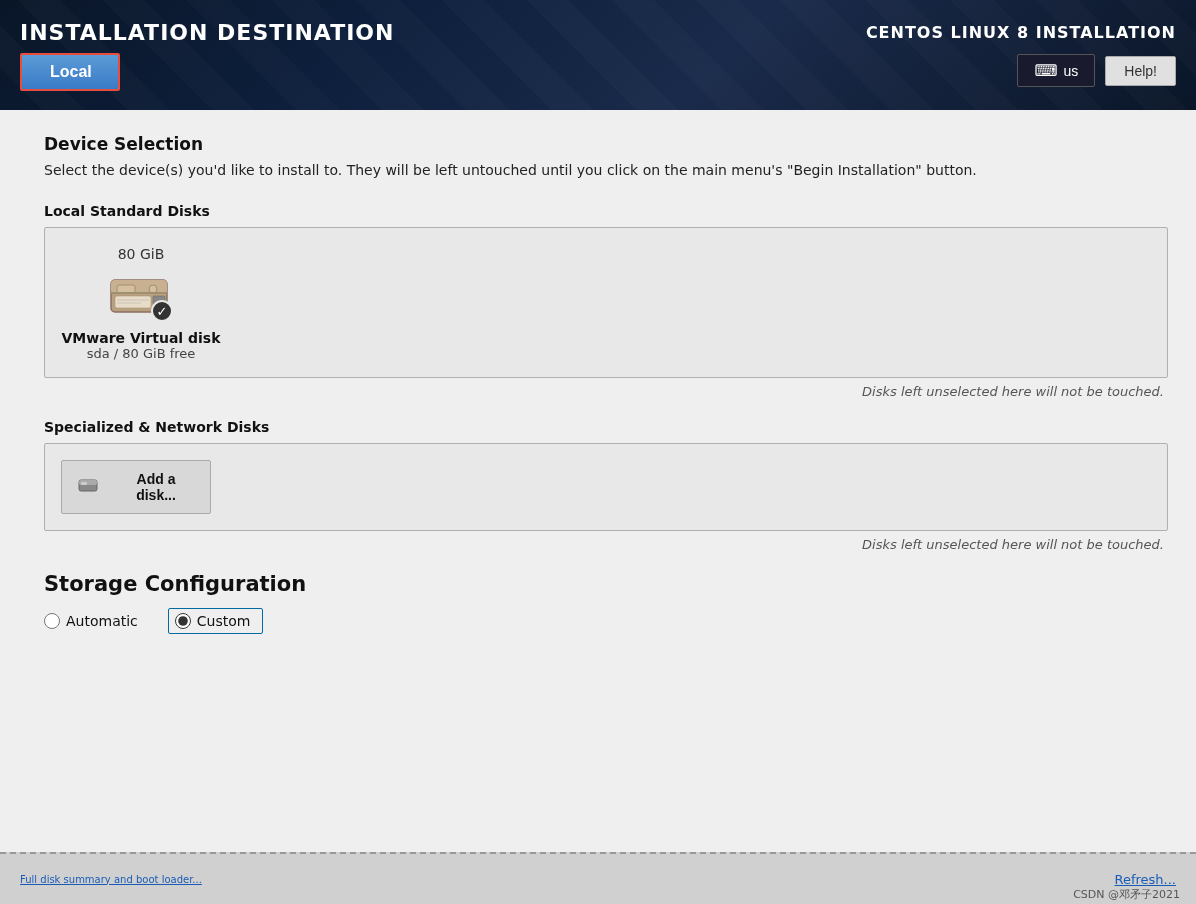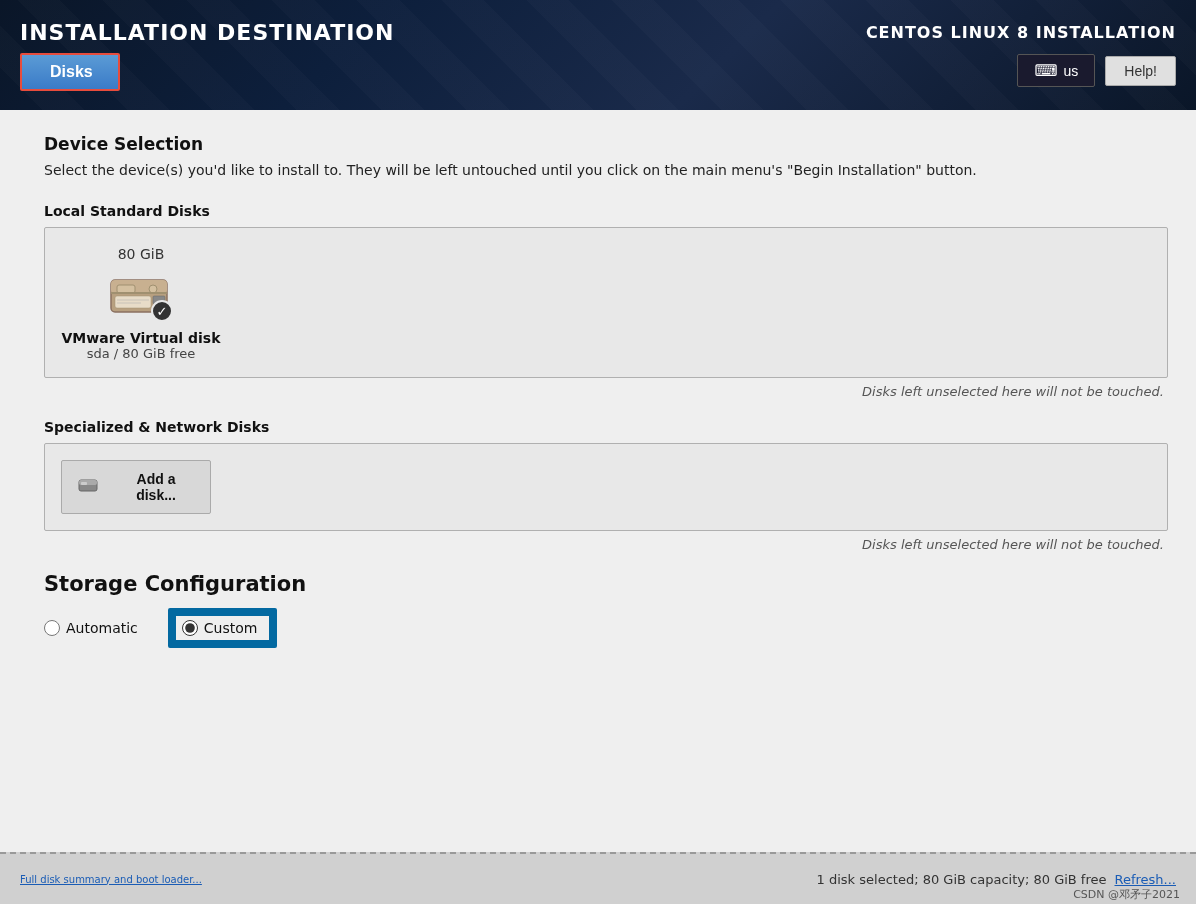--- a/index.html
+++ b/index.html
@@ -244,21 +244,21 @@
       font-size: 14px;
       color: #111;
     }
     .radio-option input[type=radio] {
       width: 16px;
       height: 16px;
       cursor: pointer;
       accent-color: #333;
     }
     .radio-option-custom {
-      border: 8px solid #0369a1;
+      border: 1px solid #0369a1;
       padding: 4px 12px 4px 6px;
       border-radius: 2px;
     }
 
     
     .footer {
       position: absolute;
       bottom: 0;
       left: 0;
       right: 0;
@@ -296,21 +296,21 @@
       font-size: 11px;
       color: #555;
     }
   </style>
 </head>
 <body>
 
 <div class="header">
   <div class="header-left">
     <span class="header-title">INSTALLATION DESTINATION</span>
-    <button class="done-button">Disks</button>
+    <button class="done-button">Local</button>
   </div>
   <div class="header-right">
     <span class="header-right-title">CENTOS LINUX 8 INSTALLATION</span>
     <div class="header-controls">
       <button class="keyboard-button">
         <span class="keyboard-icon">⌨</span>
         <span>us</span>
       </button>
       <button class="help-button">Help!</button>
     </div>
@@ -380,17 +380,16 @@
         <span>Custom</span>
       </label>
     </div>
   </div>
 
 </div>
 
 <div class="footer">
   <span class="footer-link">Full disk summary and boot loader...</span>
   <div class="footer-right">
-    <span>1 disk selected; 80 GiB capacity; 80 GiB free</span>
     <span class="footer-refresh-link">Refresh...</span>
   </div>
   <div class="footer-watermark">CSDN @邓矛子2021</div>
 </div>
 
 </body></html>

